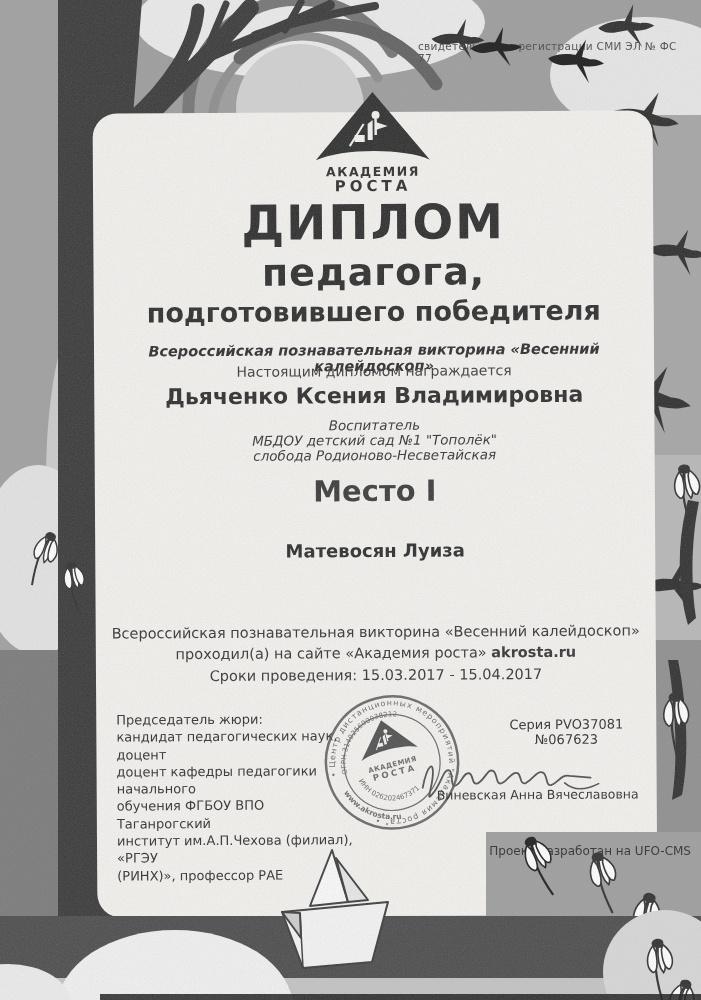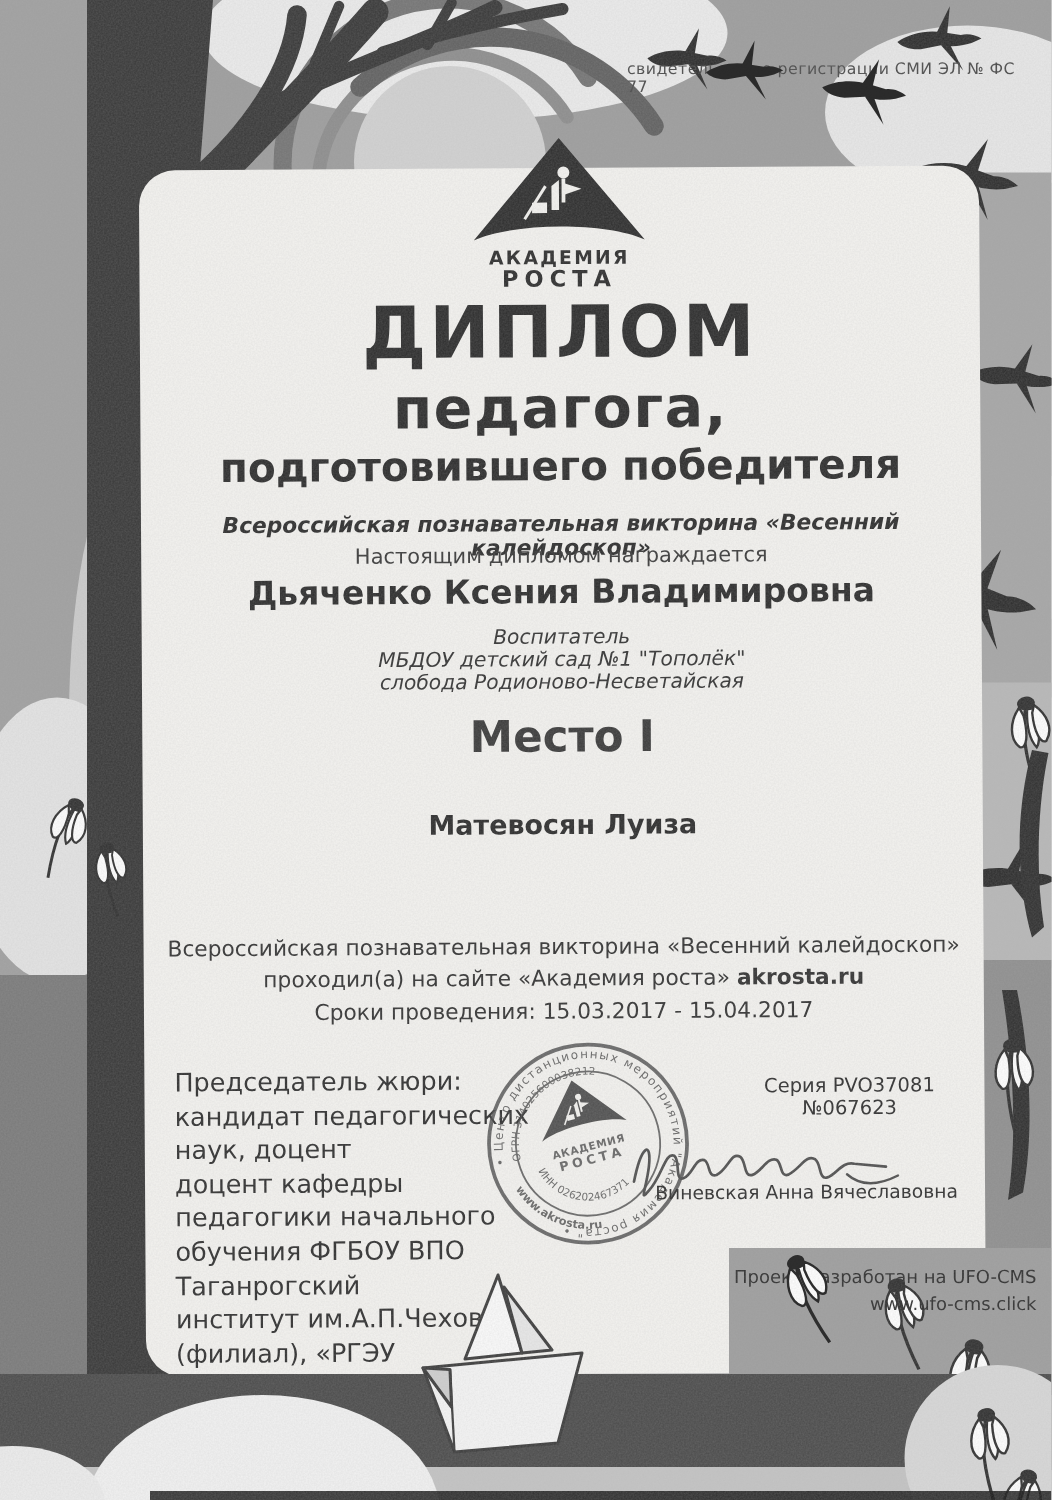--- a/index.html
+++ b/index.html
@@ -23,21 +23,21 @@
   .contest{top:230px;font-size:14.5px;font-weight:bold;font-style:italic;}
   .awarded{top:251px;font-size:14px;color:#3a3a3a;}
   .rname{top:271px;font-size:22px;font-weight:bold;}
   .rinfo{top:306px;font-size:13.5px;font-style:italic;line-height:1.12;color:#333;}
   .place{top:362px;font-size:29px;font-weight:bold;color:#3a3a3a;}
   .student{top:428px;font-size:18px;font-weight:bold;}
   .info{top:510px;font-size:14.5px;line-height:1.47;color:#333;}
   .info b{font-weight:bold;margin-top:44px;}
   .jury{
     position:absolute;left:20px;top:598px;width:238px;text-align:left;
-    font-size:17px;line-height:1.33;color:#2f2f2f;
+    font-size:13px;line-height:1.33;color:#2f2f2f;
   }
   .jury span{display:block;}
   .series{position:absolute;left:386px;right:6px;top:606px;text-align:center;font-size:13px;color:#2f2f2f;}
   .signame{position:absolute;left:330px;right:8px;top:676px;text-align:center;font-size:12.5px;color:#2f2f2f;}
   #stamp{position:absolute;left:223px;top:578px;}
   #sig{position:absolute;left:318px;top:636px;}
   .regnote{
     position:absolute;left:418px;top:40px;width:276px;z-index:1;
     font-size:10.5px;letter-spacing:.3px;color:#4a4a4a;
   }
@@ -223,21 +223,20 @@
     <path d="M300,913 L303,968" fill="none" stroke-width="1.5"></path>
   </g>
   <use href="#flower" transform="translate(622,928) rotate(-8)"></use>
   <use href="#flower" transform="translate(660,958) scale(0.95) rotate(14)"></use>
 
   <rect x="100" y="994" width="601" height="6" fill="#161616" opacity="0.85"></rect>
 </svg>
 
 <div class="credit">
   <span>Проект разработан на UFO-CMS</span>
-  <span>www.ufo-cms.click</span>
 </div>
 
 <svg id="fg" class="layer" width="701" height="1000" viewBox="0 0 701 1000">
   <defs>
     <filter id="grain" x="0" y="0" width="100%" height="100%">
       <feTurbulence type="fractalNoise" baseFrequency="0.9" numOctaves="2" stitchTiles="stitch"></feTurbulence>
       <feColorMatrix type="matrix" values="0 0 0 0 0.45  0 0 0 0 0.45  0 0 0 0 0.45  0 0 0 0.55 0"></feColorMatrix>
     </filter>
   </defs>
   <use href="#bird" transform="translate(468,28) scale(0.78) rotate(-3)"></use>

